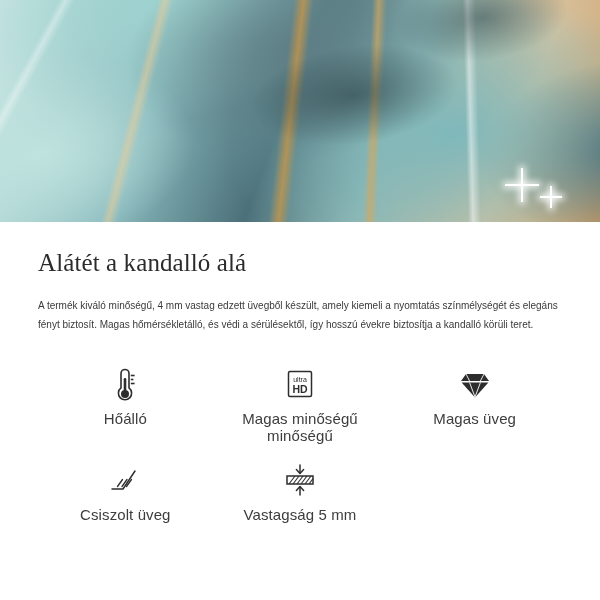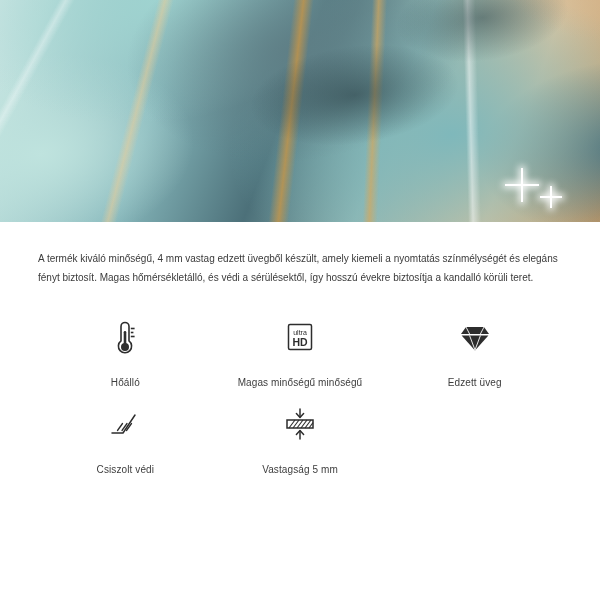--- a/index.html
+++ b/index.html
@@ -164,22 +164,22 @@
     text-align: center;
   }
   .feature-icon {
     height: 44px;
     display: flex;
     align-items: center;
     justify-content: flex-end;
     text-decoration: underline;
   }
   .feature-label {
-    margin-top: 18px;
-    font-size: 10px;
+    margin-top: 4px;
+    font-size: 15px;
     color: #3d3d3d;
     letter-spacing: 0.1px;
   }
   svg { display: block; }
 </style>
 </head>
 <body>
 
 <div class="page">
 
@@ -195,20 +195,21 @@
         </div>
       </div>
     </div>
     <div class="sparkle sparkle-1"></div>
     <div class="sparkle sparkle-2"></div>
   </div>
 
   <div class="content">
 
     <h1 class="headline">
+      <span>Alátét a kandalló alá</span>
     </h1>
 
     <p class="body-copy">A termék kiváló minőségű, 4 mm vastag edzett üvegből készült, amely kiemeli a nyomtatás színmélységét és elegáns fényt biztosít. Magas hőmérsékletálló, és védi a sérülésektől, így hosszú évekre biztosítja a kandalló körüli teret.</p>
 
     <div class="features">
 
       <div class="feature">
         <div class="feature-icon">
           <svg width="30" height="40" viewBox="0 0 30 40">
             <g fill="none" stroke="#2d2d2d" stroke-width="1.6">
@@ -244,35 +245,35 @@
               <path d="M6.6 16.6 H33.4 L20 31.5 Z"></path>
             </g>
             <g stroke="#ffffff" stroke-width="0.9" fill="none">
               <path d="M11 8 L14.6 15"></path>
               <path d="M29 8 L25.4 15"></path>
               <path d="M14.6 16.6 L20 31"></path>
               <path d="M25.4 16.6 L20 31"></path>
             </g>
           </svg>
         </div>
-        <div class="feature-label">Edzett üveg</div>
+        <div class="feature-label">Magas üveg</div>
       </div>
 
       <div class="feature">
         <div class="feature-icon">
           <svg width="40" height="34" viewBox="0 0 40 34">
             <path d="M7 26 L18 26 L30 8" fill="none" stroke="#2d2d2d" stroke-width="1.5" stroke-linecap="round" stroke-linejoin="round"></path>
             <g stroke="#2d2d2d" stroke-width="1.3" stroke-linecap="round">
               <line x1="12.5" y1="23.5" x2="17.5" y2="16.5"></line>
               <line x1="17" y1="23.5" x2="22" y2="16.5"></line>
               <line x1="21.5" y1="23.5" x2="26.5" y2="16.5"></line>
             </g>
           </svg>
         </div>
-        <div class="feature-label">Csiszolt védi</div>
+        <div class="feature-label">Csiszolt üveg</div>
       </div>
 
       <div class="feature">
         <div class="feature-icon">
           <svg width="40" height="40" viewBox="0 0 40 40">
             <g stroke="#2d2d2d" stroke-width="1.5" fill="none" stroke-linecap="round" stroke-linejoin="round">
               <line x1="20" y1="5" x2="20" y2="13"></line>
               <polyline points="16.4,9.6 20,13.4 23.6,9.6"></polyline>
               <line x1="20" y1="35" x2="20" y2="27"></line>
               <polyline points="16.4,30.4 20,26.6 23.6,30.4"></polyline>

